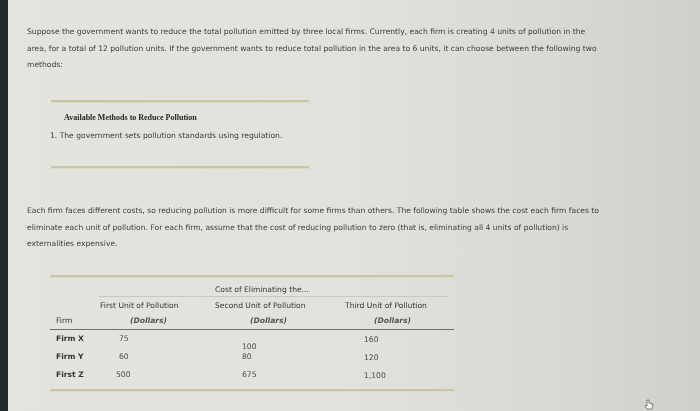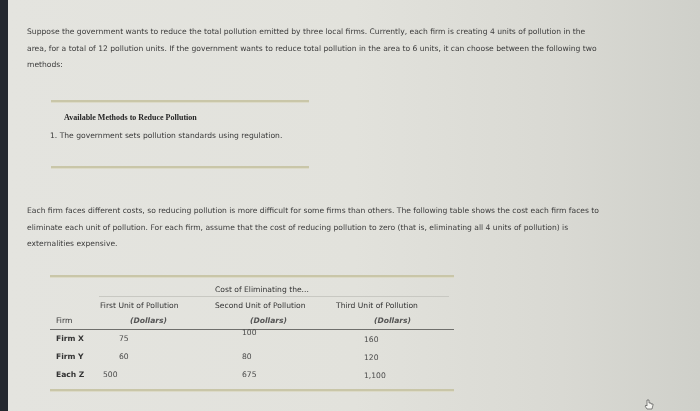--- a/index.html
+++ b/index.html
@@ -69,41 +69,41 @@
   </div>
 
   <div>
     <div class="rule" style="left:42px;top:275px;width:404px"></div>
 
     <div class="cell hdr" style="left:207px;top:285px">Cost of Eliminating the...</div>
     <div style="position:absolute;left:91px;top:296px;width:350px;height:1px;background:#c8c8c2"></div>
 
     <div class="cell hdr" style="left:92px;top:301px">First Unit of Pollution</div>
     <div class="cell hdr" style="left:207px;top:301px">Second Unit of Pollution</div>
-    <div class="cell hdr" style="left:328px;top:301px">Third Unit of Pollution</div>
+    <div class="cell hdr" style="left:337px;top:301px">Third Unit of Pollution</div>
 
     <div class="cell hdr" style="left:48px;top:316px">Firm</div>
     <div class="cell ital" style="left:122px;top:316px">(Dollars)</div>
     <div class="cell ital" style="left:242px;top:316px">(Dollars)</div>
     <div class="cell ital" style="left:366px;top:316px">(Dollars)</div>
 
     <div style="position:absolute;left:42px;top:329px;width:404px;height:1px;background:#6f6f6c"></div>
 
     <div class="cell bold" style="left:48px;top:334px">Firm X</div>
     <div class="cell num" style="left:111px;top:334px">75</div>
-    <div class="cell num" style="left:234px;top:328px">100</div>
+    <div class="cell num" style="left:234px;top:342px">100</div>
     <div class="cell num" style="left:356px;top:335px">160</div>
 
     <div class="cell bold" style="left:48px;top:352px">Firm Y</div>
     <div class="cell num" style="left:111px;top:352px">60</div>
     <div class="cell num" style="left:234px;top:352px">80</div>
     <div class="cell num" style="left:356px;top:353px">120</div>
 
-    <div class="cell bold" style="left:48px;top:370px">Each Z</div>
-    <div class="cell num" style="left:95px;top:370px">500</div>
+    <div class="cell bold" style="left:48px;top:370px">First Z</div>
+    <div class="cell num" style="left:108px;top:370px">500</div>
     <div class="cell num" style="left:234px;top:370px">675</div>
     <div class="cell num" style="left:356px;top:371px">1,100</div>
 
     <div class="rule" style="left:42px;top:389px;width:404px"></div>
   </div>
 
   <div style="position:absolute;left:636px;top:396px;width:10px;height:12px;">
     <svg width="10" height="12" viewBox="0 0 10 12">
       <path d="M3 1 L3 7 L2 6 L1 7 L3 10 L8 10 L9 6 L9 5 L7 5 L7 4 L5 4 L5 1 Z" fill="#f4f4f0" stroke="#555" stroke-width="0.7"></path>
     </svg>

